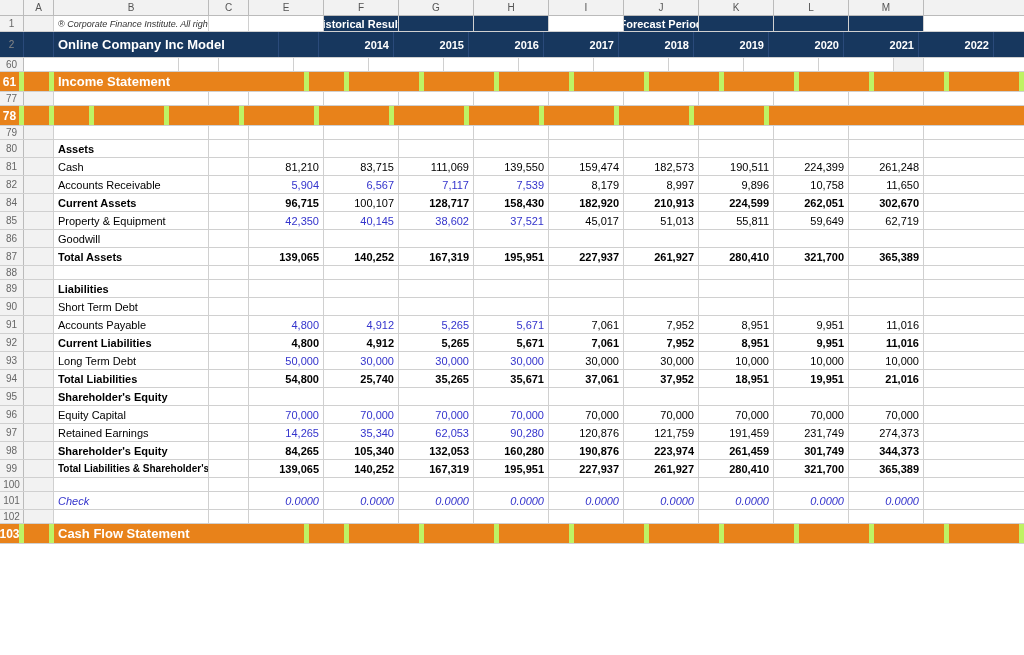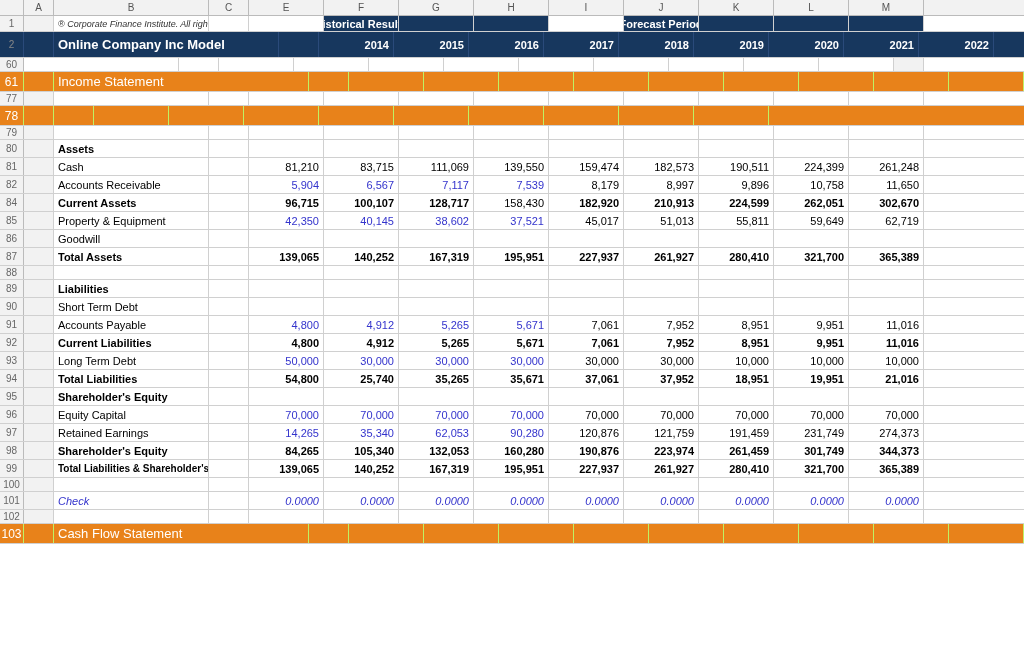--- a/index.html
+++ b/index.html
@@ -87,23 +87,23 @@
     }
 
     
     .section-header {
       background: #e8821a;
       min-height: 20px;
     }
     .section-header .cell {
       background: #e8821a;
       color: #fff;
-      font-weight: normal;
+      font-weight: bold;
       font-size: 12px;
-      border-right: 1px solid #bef264;
+      border-right: 5px solid #bef264;
     }
     .section-header .col-row-num {
       background: #e8821a;
     }
     .section-header .col-a {
       background: #e8821a;
     }
 
     
     .subsection-label {
@@ -376,23 +376,23 @@
     <div class="cell col-m black-val">11,650</div>
   </div>
 
 
   <div class="row total-row">
     <div class="cell col-row-num row-num-label">84</div>
     <div class="cell col-a"></div>
     <div class="cell col-b" style="font-weight:bold;">Current Assets</div>
     <div class="cell col-c"></div>
     <div class="cell col-e" style="font-weight:bold;">96,715</div>
-    <div class="cell col-f" style="font-weight:bold;">100,107</div>
+    <div class="cell col-f" style="font-weight:normal;">100,107</div>
     <div class="cell col-g" style="font-weight:bold;">128,717</div>
-    <div class="cell col-h" style="font-weight:normal;">158,430</div>
+    <div class="cell col-h" style="font-weight:bold;">158,430</div>
     <div class="cell col-i" style="font-weight:bold;">182,920</div>
     <div class="cell col-j" style="font-weight:bold;">210,913</div>
     <div class="cell col-k" style="font-weight:bold;">224,599</div>
     <div class="cell col-l" style="font-weight:bold;">262,051</div>
     <div class="cell col-m" style="font-weight:bold;">302,670</div>
   </div>
 
   <div class="row">
     <div class="cell col-row-num row-num-label">85</div>
     <div class="cell col-a"></div>

